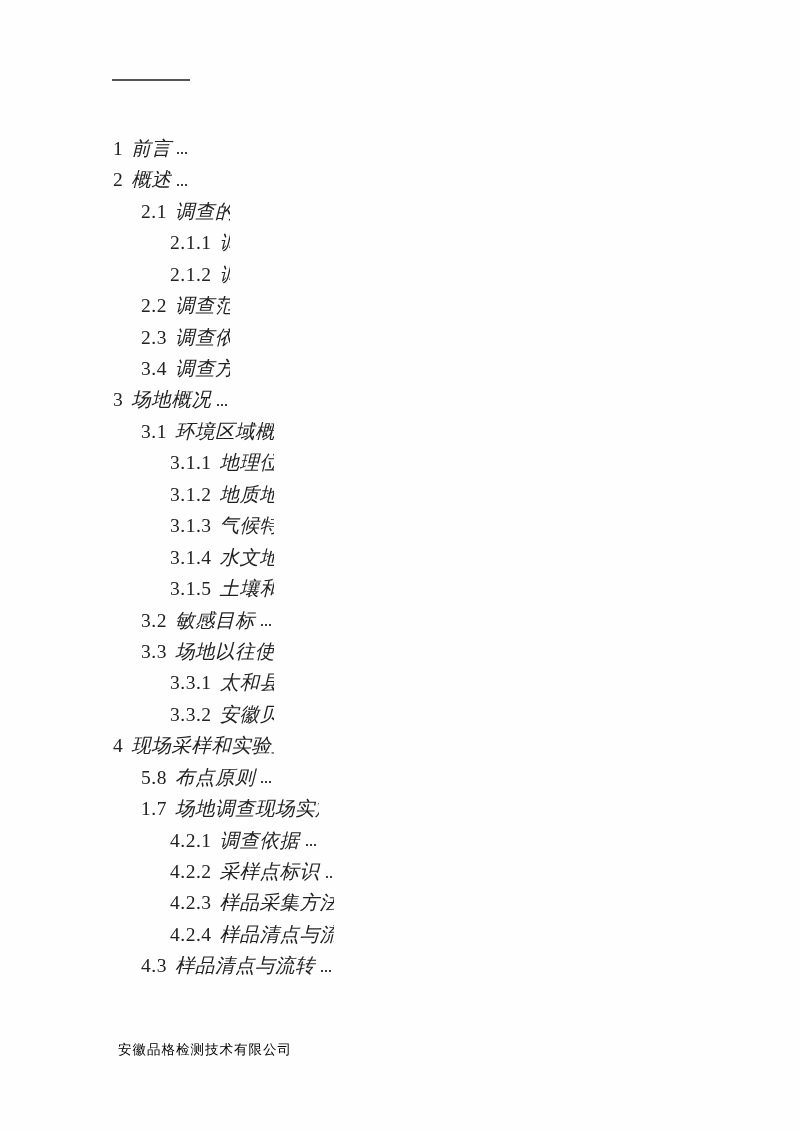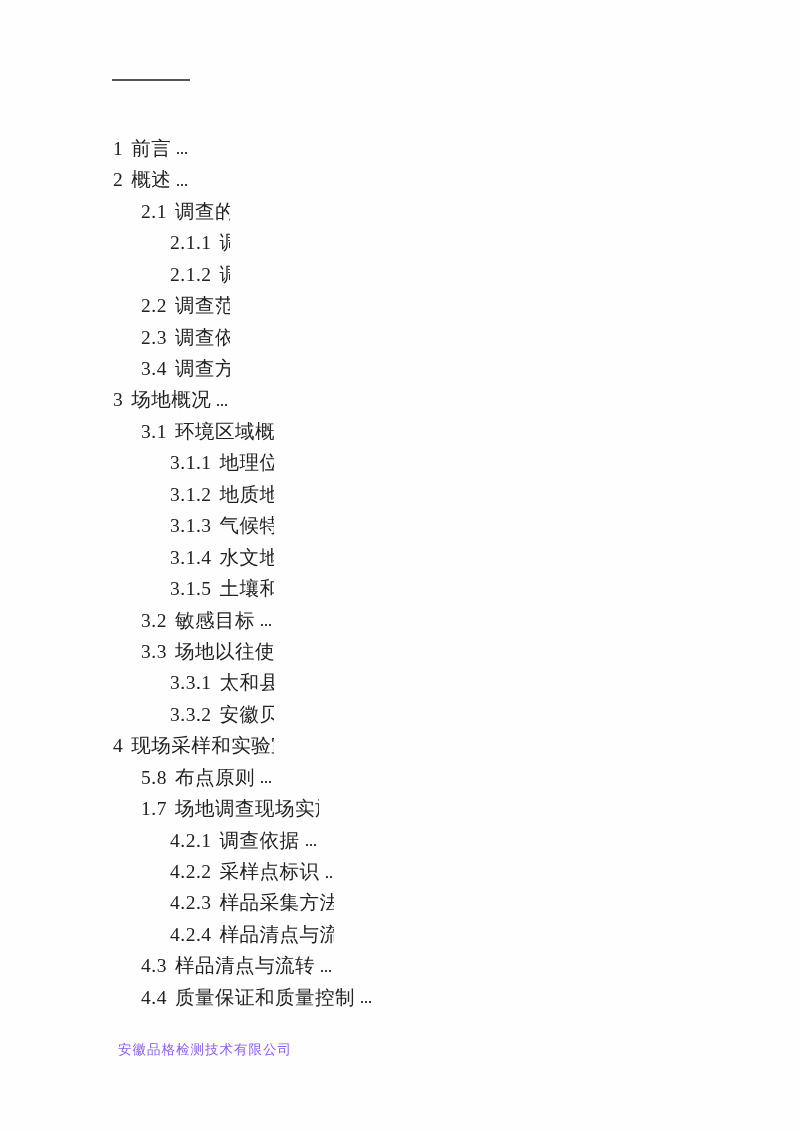--- a/index.html
+++ b/index.html
@@ -55,20 +55,21 @@
     font-size: 19.5px;
     line-height: 1;
     white-space: nowrap;
   }
   .toc-row .num {
     margin-right: 8px;
     letter-spacing: 0.5px;
   }
   .toc-row .title {
     letter-spacing: 0.5px;
+    font-style: italic;
   }
   .toc-row .dots {
     flex: 1;
     align-self: flex-end;
     margin: 0 3px 4px 6px;
     border-bottom: 2px dotted #3d3d3d;
     min-width: 10px;
   }
   .toc-row .page {
     min-width: 26px;
@@ -76,21 +77,21 @@
   }
   .lvl1 { padding-left: 0; }
   .lvl2 { padding-left: 28px; }
   .lvl3 { padding-left: 57px; }
   .footer {
     position: absolute;
     top: 1041px;
     left: 118px;
     font-size: 13.5px;
     letter-spacing: 1px;
-    color: #8b5cf6;
+    color: #000000;
   }
 </style>
 </head>
 <body>
 
 <div class="page">
 
   <div class="header">
     <span>原太和县精细化工厂场地土壤和地下水环境现状调查报告</span>
   </div>
@@ -253,25 +254,19 @@
         <span class="title">样品清点与流转</span>
         <span class="dots"></span>
         <span class="page">19</span>
       </div>
       <div class="toc-row lvl2">
         <span class="num">4.3</span>
         <span class="title">样品清点与流转</span>
         <span class="dots"></span>
         <span class="page">20</span>
       </div>
-      <div class="toc-row lvl2">
-        <span class="num">4.4</span>
-        <span class="title">质量保证和质量控制</span>
-        <span class="dots"></span>
-        <span class="page">22</span>
-      </div>
     </div>
 
   <div class="footer">
     <span>安徽品格检测技术有限公司</span>
   </div>
 
 </div>
 
 </body></html>

